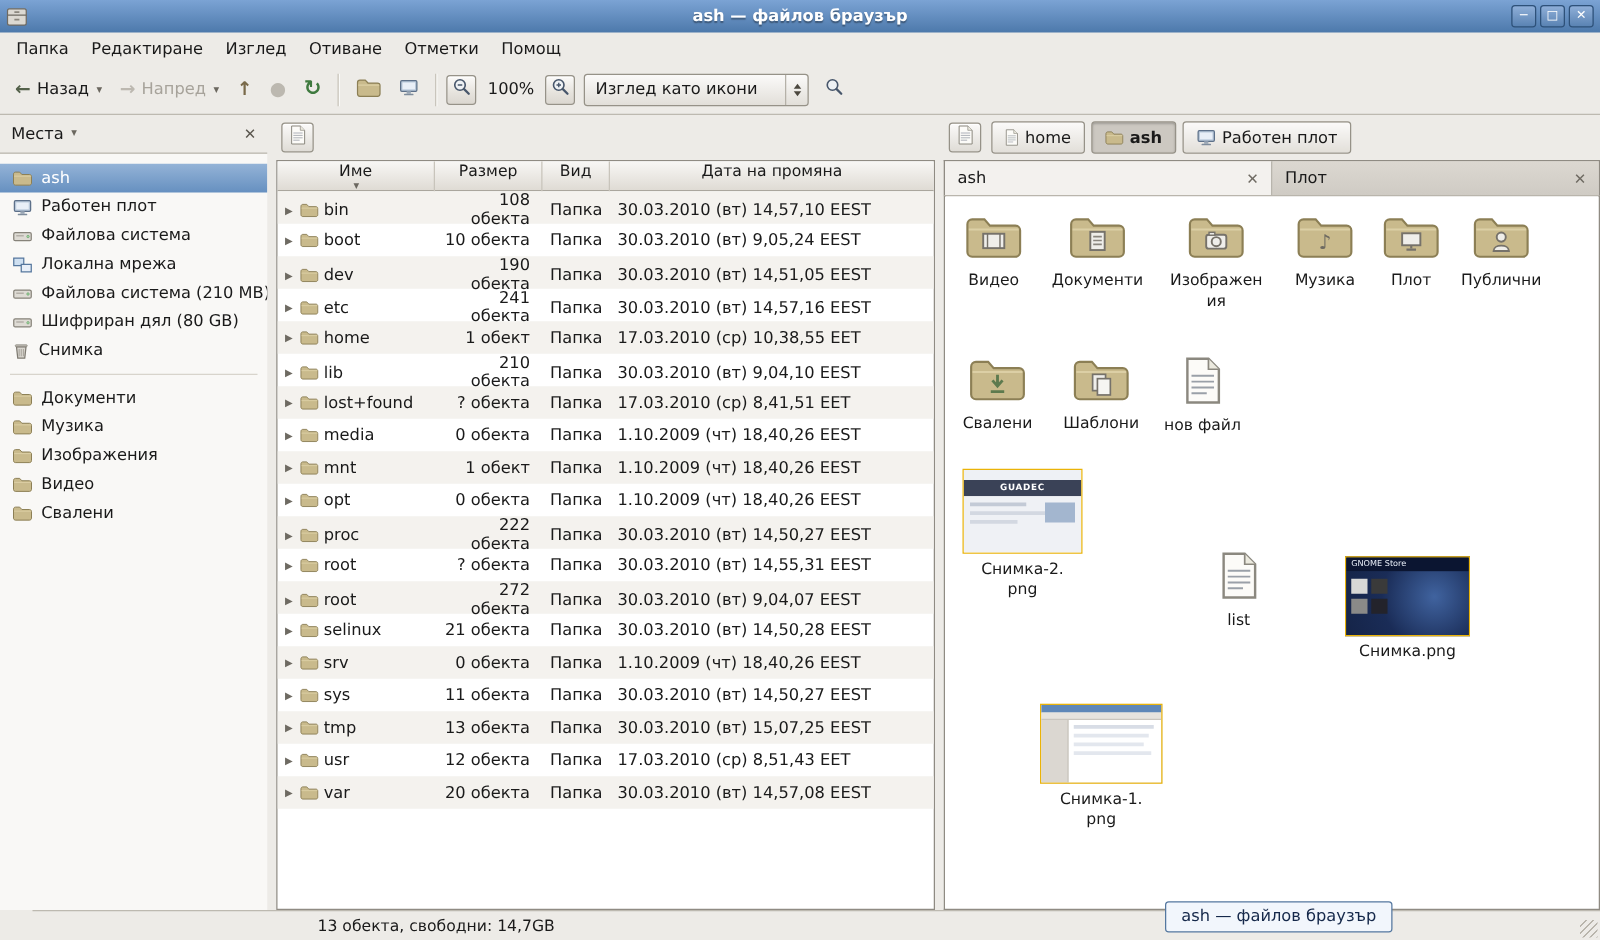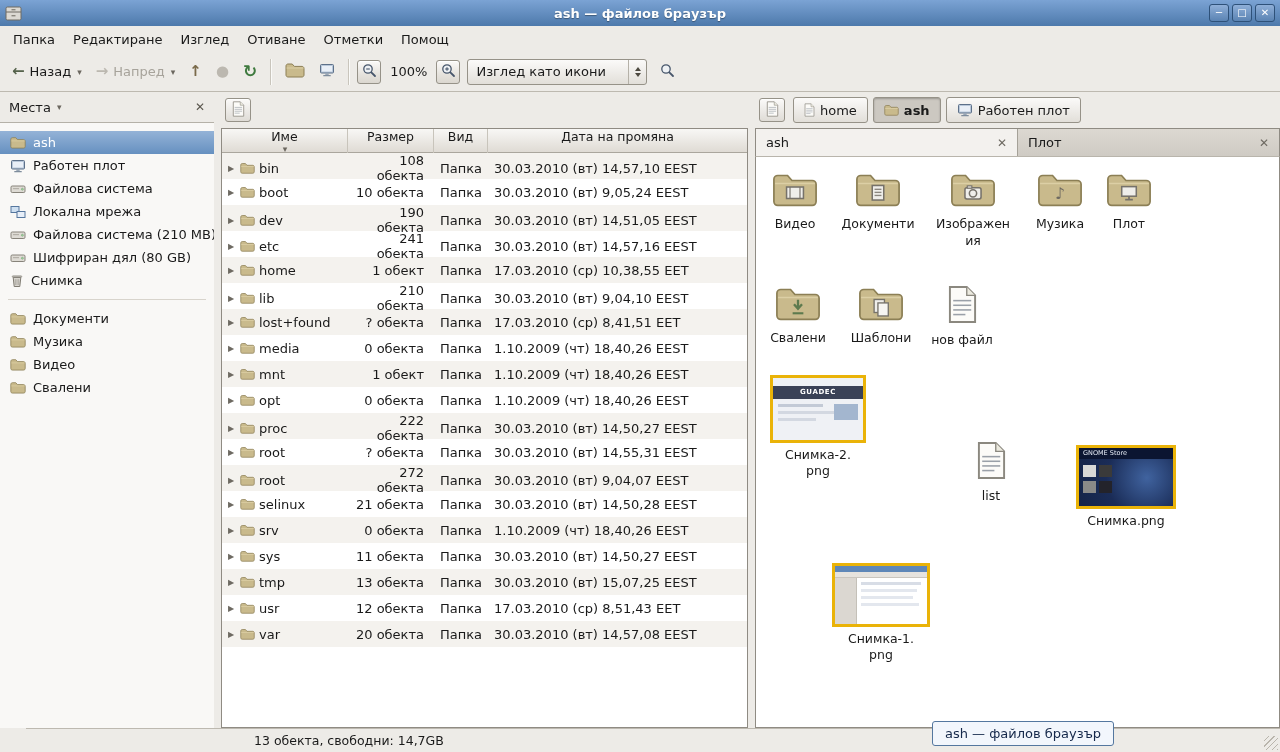--- a/index.html
+++ b/index.html
@@ -78,21 +78,21 @@
 
   .tabs { height:28px; display:flex; background:#d6d2cb; border:1px solid #8f8b83; border-bottom:none; }
   .tab { flex:1; display:flex; align-items:center; padding:0 10px; gap:6px;
     border-right:1px solid #a5a198; background:linear-gradient(#dcd8d1,#cfcbc4); }
   .tab.active { background:#f3f1ee; }
   .tab-close { margin-left:auto; color:#6e6a62; font-size:12px; }
   .icon-view { flex:1; position:relative; background:#fff; border:1px solid #8f8b83; border-top:1px solid #b9b5ac; overflow:hidden; }
   .ico-item { position:absolute; display:flex; flex-direction:column; align-items:center;
     font-size:12.5px; text-align:center; line-height:1.3; }
   .ico-label { margin-top:4px; white-space:pre-line; }
-  .thumb { border:3px solid #eab308; display:flex; flex-direction:column; overflow:hidden; background:#fff; }
+  .thumb { border:1px solid #eab308; display:flex; flex-direction:column; overflow:hidden; background:#fff; }
 
   .statusbar { position:absolute; left:0; right:0; bottom:0; height:24px; background:#edebe7;
     border-top:1px solid #bdb9b0; font-size:12.5px; display:flex; align-items:center; padding-left:228px;margin-left:26px; }
   .grip { position:absolute; right:2px; bottom:2px; width:14px; height:14px;
     background:repeating-linear-gradient(135deg,transparent 0 3px,#b9b5ac 3px 4px); }
   .floating-tooltip { position:absolute; left:932px; top:721px; height:25px; padding:0 12px;
     background:#f2f6fc; border:1px solid var(--tipb,#54779f); border-radius:3px;
     display:flex; align-items:center; color:#15284a; z-index:5; }
 </style>
 </head>
@@ -282,20 +282,29 @@
             <span>Документи</span>
           </div>
           <div class="side-item">
             <span style="display: flex;">
               <svg width="16" height="13" viewBox="0 0 20 16">
                 <path d="M1 4 C1 2.9 1.9 2 3 2 H7.2 L9.4 4.4 H17 C18.1 4.4 19 5.3 19 6.4 V13 C19 14.1 18.1 15 17 15 H3 C1.9 15 1 14.1 1 13 Z" fill="#c9ba8c" stroke="#8c7f55"></path>
                 <path d="M1.6 6 H18.4" stroke="#dccfa5"></path>
               </svg>
             </span>
             <span>Музика</span>
+          </div>
+          <div class="side-item">
+            <span style="display: flex;">
+              <svg width="16" height="13" viewBox="0 0 20 16">
+                <path d="M1 4 C1 2.9 1.9 2 3 2 H7.2 L9.4 4.4 H17 C18.1 4.4 19 5.3 19 6.4 V13 C19 14.1 18.1 15 17 15 H3 C1.9 15 1 14.1 1 13 Z" fill="#c9ba8c" stroke="#8c7f55"></path>
+                <path d="M1.6 6 H18.4" stroke="#dccfa5"></path>
+              </svg>
+            </span>
+            <span>Изображения</span>
           </div>
           <div class="side-item">
             <span style="display: flex;">
               <svg width="16" height="13" viewBox="0 0 20 16">
                 <path d="M1 4 C1 2.9 1.9 2 3 2 H7.2 L9.4 4.4 H17 C18.1 4.4 19 5.3 19 6.4 V13 C19 14.1 18.1 15 17 15 H3 C1.9 15 1 14.1 1 13 Z" fill="#c9ba8c" stroke="#8c7f55"></path>
                 <path d="M1.6 6 H18.4" stroke="#dccfa5"></path>
               </svg>
             </span>
             <span>Видео</span>
           </div>
@@ -742,20 +751,29 @@
           <div class="ico-item" style="left: 342px; top: 14px; width: 62px;">
             <span><svg width="46" height="37" viewBox="0 0 24 19">
                 <path d="M1 4.2 C1 3.1 1.9 2.2 3 2.2 H8.1 L10.4 4.8 H21 C22.1 4.8 23 5.7 23 6.8 V15.8 C23 16.9 22.1 17.8 21 17.8 H3 C1.9 17.8 1 16.9 1 15.8 Z" fill="#c9ba8c" stroke="#8c7f55" stroke-width="0.9"></path>
                 <path d="M1.6 6.4 H22.4" stroke="#dccfa5" stroke-width="0.8"></path>
                 <rect x="8.2" y="8" width="7.6" height="5" fill="#efeeea" stroke="#76726a" stroke-width="0.8"></rect>
                 <line x1="12" y1="13" x2="12" y2="14.4" stroke="#76726a" stroke-width="0.9"></line>
                 <line x1="10" y1="14.8" x2="14" y2="14.8" stroke="#76726a" stroke-width="0.9"></line>
               </svg></span>
             <span class="ico-label">Плот</span>
           </div>
+          <div class="ico-item" style="left: 406px; top: 14px; width: 78px;">
+            <span><svg width="46" height="37" viewBox="0 0 24 19">
+                <path d="M1 4.2 C1 3.1 1.9 2.2 3 2.2 H8.1 L10.4 4.8 H21 C22.1 4.8 23 5.7 23 6.8 V15.8 C23 16.9 22.1 17.8 21 17.8 H3 C1.9 17.8 1 16.9 1 15.8 Z" fill="#c9ba8c" stroke="#8c7f55" stroke-width="0.9"></path>
+                <path d="M1.6 6.4 H22.4" stroke="#dccfa5" stroke-width="0.8"></path>
+                <circle cx="12" cy="9.6" r="1.9" fill="#efeeea" stroke="#76726a" stroke-width="0.8"></circle>
+                <path d="M8.8 15.4 C8.8 12.4 15.2 12.4 15.2 15.4 Z" fill="#efeeea" stroke="#76726a" stroke-width="0.8"></path>
+              </svg></span>
+            <span class="ico-label">Публични</span>
+          </div>
           <div class="ico-item" style="left: 4px; top: 128px; width: 76px;">
             <span><svg width="46" height="37" viewBox="0 0 24 19">
                 <path d="M1 4.2 C1 3.1 1.9 2.2 3 2.2 H8.1 L10.4 4.8 H21 C22.1 4.8 23 5.7 23 6.8 V15.8 C23 16.9 22.1 17.8 21 17.8 H3 C1.9 17.8 1 16.9 1 15.8 Z" fill="#c9ba8c" stroke="#8c7f55" stroke-width="0.9"></path>
                 <path d="M1.6 6.4 H22.4" stroke="#dccfa5" stroke-width="0.8"></path>
                 <path d="M12 7.6 V11.6 M9.9 9.9 L12 12.3 L14.1 9.9" fill="none" stroke="#5d7a4e" stroke-width="1.2"></path>
                 <line x1="9.2" y1="14.6" x2="14.8" y2="14.6" stroke="#5d7a4e" stroke-width="1.1"></line>
               </svg></span>
             <span class="ico-label">Свалени</span>
           </div>
           <div class="ico-item" style="left: 86px; top: 128px; width: 78px;">

